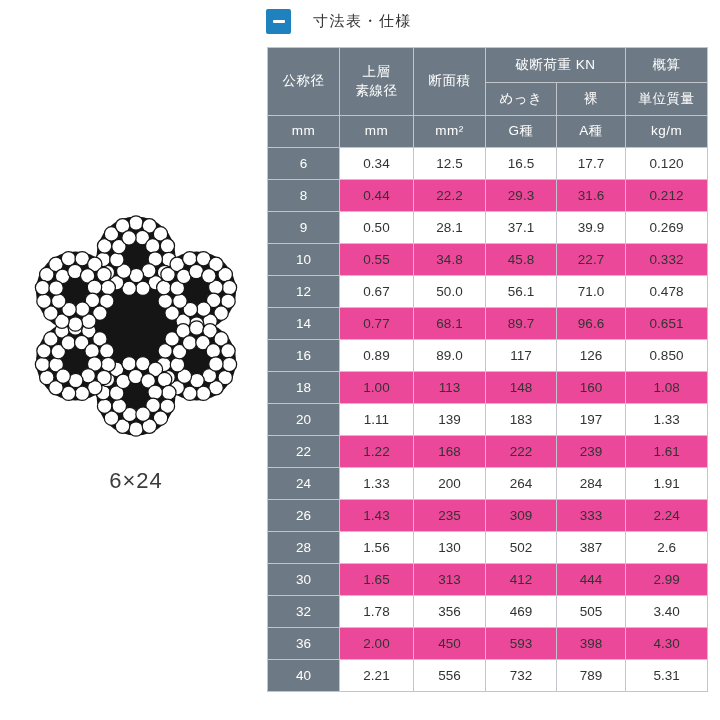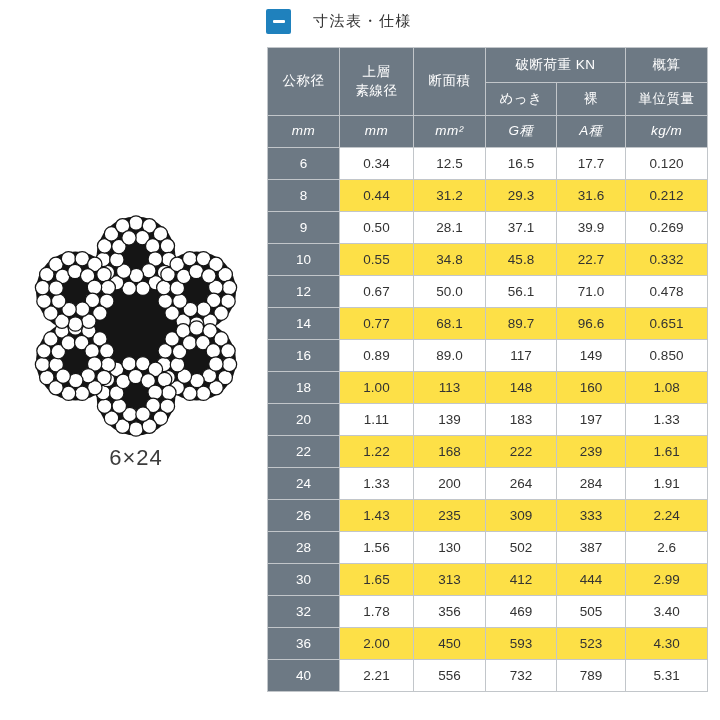--- a/index.html
+++ b/index.html
@@ -10,35 +10,35 @@
   
   .section-header { position:absolute; left:266px; top:9px; display:flex; align-items:center; }
   .collapse-btn { width:25px; height:25px; background:#1f81bd; border:none; border-radius:2px;
                   display:flex; align-items:center; justify-content:center; cursor:pointer; }
   .minus-bar { width:12px; height:3px; background:#ffffff; border-radius:1px; display:block; }
   .section-title { font-size:15px; font-weight:normal; color:#333333; margin-left:22px; letter-spacing:1.5px; }
 
   
   .diagram-wrap { position:absolute; left:21px; top:211px; width:230px; text-align:center; }
   .diagram-wrap svg { display:block; }
-  .diagram-label { margin-top:4px; font-size:22px; color:#3c3c3c; letter-spacing:1px; }
+  .diagram-label { margin-top:27px; font-size:22px; color:#3c3c3c; letter-spacing:1px; }
 
   
   .spec-table { position:absolute; left:267px; top:47px; width:440px;
                 border-collapse:collapse; table-layout:fixed; }
   .spec-table th, .spec-table td {
       border:1px solid #c2c6ca; text-align:center; vertical-align:middle;
       font-size:13.5px; font-weight:normal; padding:0; }
   .spec-table thead th { background:#6d7984; color:#ffffff; line-height:1.35; letter-spacing:0.5px; }
   .hrow1 th { height:35px; }
   .hrow2 th { height:33px;margin-top:16px; }
-  .hrow3 th { height:32px;font-style:italic; }
+  .hrow3 th { height:32px; }
   .spec-table tbody th { background:#6d7984; color:#ffffff; height:32px; }
   .spec-table tbody td { background:#ffffff; color:#333333; height:32px; }
-  .spec-table tbody tr.alt td { background:#fde047; }
+  .spec-table tbody tr.alt td { background:#ec4899; }
 </style>
 </head>
 <body>
 
 <div class="page">
 
   <div class="section-header">
     <button class="collapse-btn">
       <span class="minus-bar"></span>
     </button>
@@ -241,21 +241,21 @@
           <th>6</th>
           <td>0.34</td>
           <td>12.5</td>
           <td>16.5</td>
           <td>17.7</td>
           <td>0.120</td>
         </tr>
         <tr class="alt">
           <th>8</th>
           <td>0.44</td>
-          <td>31.2</td>
+          <td>22.2</td>
           <td>29.3</td>
           <td>31.6</td>
           <td>0.212</td>
         </tr>
         <tr>
           <th>9</th>
           <td>0.50</td>
           <td>28.1</td>
           <td>37.1</td>
           <td>39.9</td>
@@ -283,21 +283,21 @@
           <td>68.1</td>
           <td>89.7</td>
           <td>96.6</td>
           <td>0.651</td>
         </tr>
         <tr>
           <th>16</th>
           <td>0.89</td>
           <td>89.0</td>
           <td>117</td>
-          <td>149</td>
+          <td>126</td>
           <td>0.850</td>
         </tr>
         <tr class="alt">
           <th>18</th>
           <td>1.00</td>
           <td>113</td>
           <td>148</td>
           <td>160</td>
           <td>1.08</td>
         </tr>
@@ -355,21 +355,21 @@
           <td>356</td>
           <td>469</td>
           <td>505</td>
           <td>3.40</td>
         </tr>
         <tr class="alt">
           <th>36</th>
           <td>2.00</td>
           <td>450</td>
           <td>593</td>
-          <td>523</td>
+          <td>398</td>
           <td>4.30</td>
         </tr>
         <tr>
           <th>40</th>
           <td>2.21</td>
           <td>556</td>
           <td>732</td>
           <td>789</td>
           <td>5.31</td>
         </tr>

